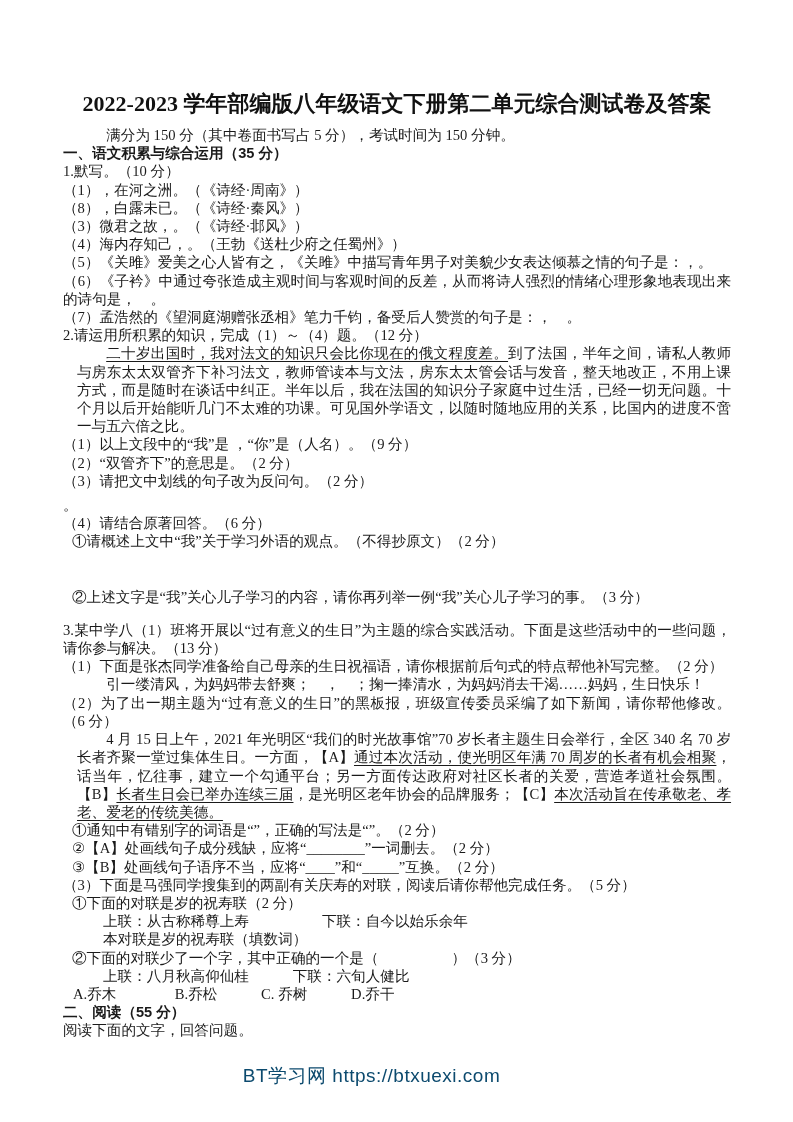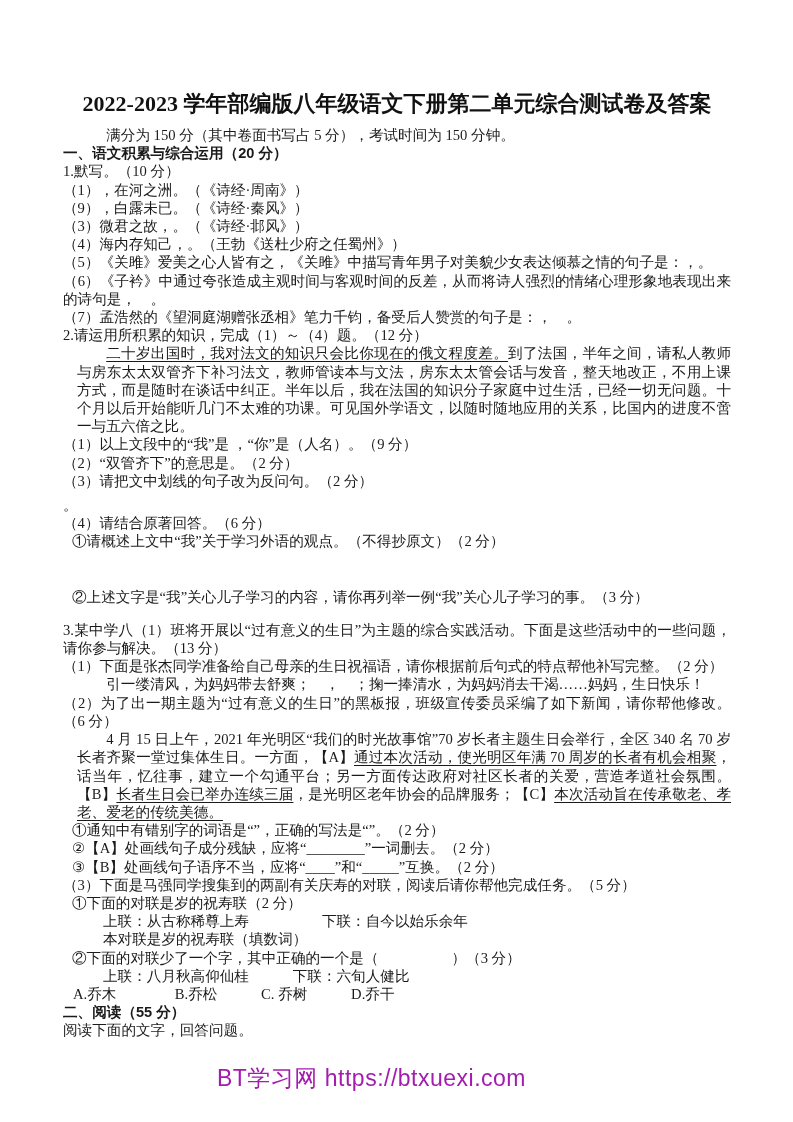--- a/index.html
+++ b/index.html
@@ -44,40 +44,40 @@
   .gap-sm { margin-top: 6px; }
   .gap-md { margin-top: 15px; }
   .gap-lg { margin-top: 37px; }
   .watermark {
     position: absolute;
     left: 0;
     right: 0;
     top: 1063px;
     text-align: center;
     font-family: "Liberation Sans", "DejaVu Sans", sans-serif;
-    font-size: 23px;
-    color: #a21caf;
+    font-size: 19px;
+    color: #0c4a6e;
     letter-spacing: 0.5px;
   }
 </style>
 </head>
 <body>
 
 <div class="page">
   <div class="content">
 
     <h1 class="title">2022-2023 学年部编版八年级语文下册第二单元综合测试卷及答案</h1>
 
     <p class="line indent2">满分为 150 分（其中卷面书写占 5 分），考试时间为 150 分钟。</p>
 
-    <p class="line section-heading">一、语文积累与综合运用（20 分）</p>
+    <p class="line section-heading">一、语文积累与综合运用（35 分）</p>
 
     <p class="line">1.默写。（10 分）</p>
     <p class="line">（1），在河之洲。（《诗经·周南》）</p>
-    <p class="line">（9），白露未已。（《诗经·秦风》）</p>
+    <p class="line">（8），白露未已。（《诗经·秦风》）</p>
     <p class="line">（3）微君之故，。（《诗经·邶风》）</p>
     <p class="line">（4）海内存知己，。（王勃《送杜少府之任蜀州》）</p>
     <p class="line">（5）《关雎》爱美之心人皆有之，《关雎》中描写青年男子对美貌少女表达倾慕之情的句子是：，。</p>
     <p class="line">（6）《子衿》中通过夸张造成主观时间与客观时间的反差，从而将诗人强烈的情绪心理形象地表现出来的诗句是，　。</p>
     <p class="line">（7）孟浩然的《望洞庭湖赠张丞相》笔力千钧，备受后人赞赏的句子是：，　。</p>
 
     <p class="line">2.请运用所积累的知识，完成（1）～（4）题。（12 分）</p>
     <p class="line indent2"><span class="u">二十岁出国时，我对法文的知识只会比你现在的俄文程度差。</span><span>到了法国，半年之间，请私人教师与房东太太双管齐下补习法文，教师管读本与文法，房东太太管会话与发音，整天地改正，不用上课方式，而是随时在谈话中纠正。半年以后，我在法国的知识分子家庭中过生活，已经一切无问题。十个月以后开始能听几门不太难的功课。可见国外学语文，以随时随地应用的关系，比国内的进度不啻一与五六倍之比。</span></p>
     <p class="line">（1）以上文段中的“我”是 ，“你”是（人名）。（9 分）</p>
     <p class="line">（2）“双管齐下”的意思是。（2 分）</p>

